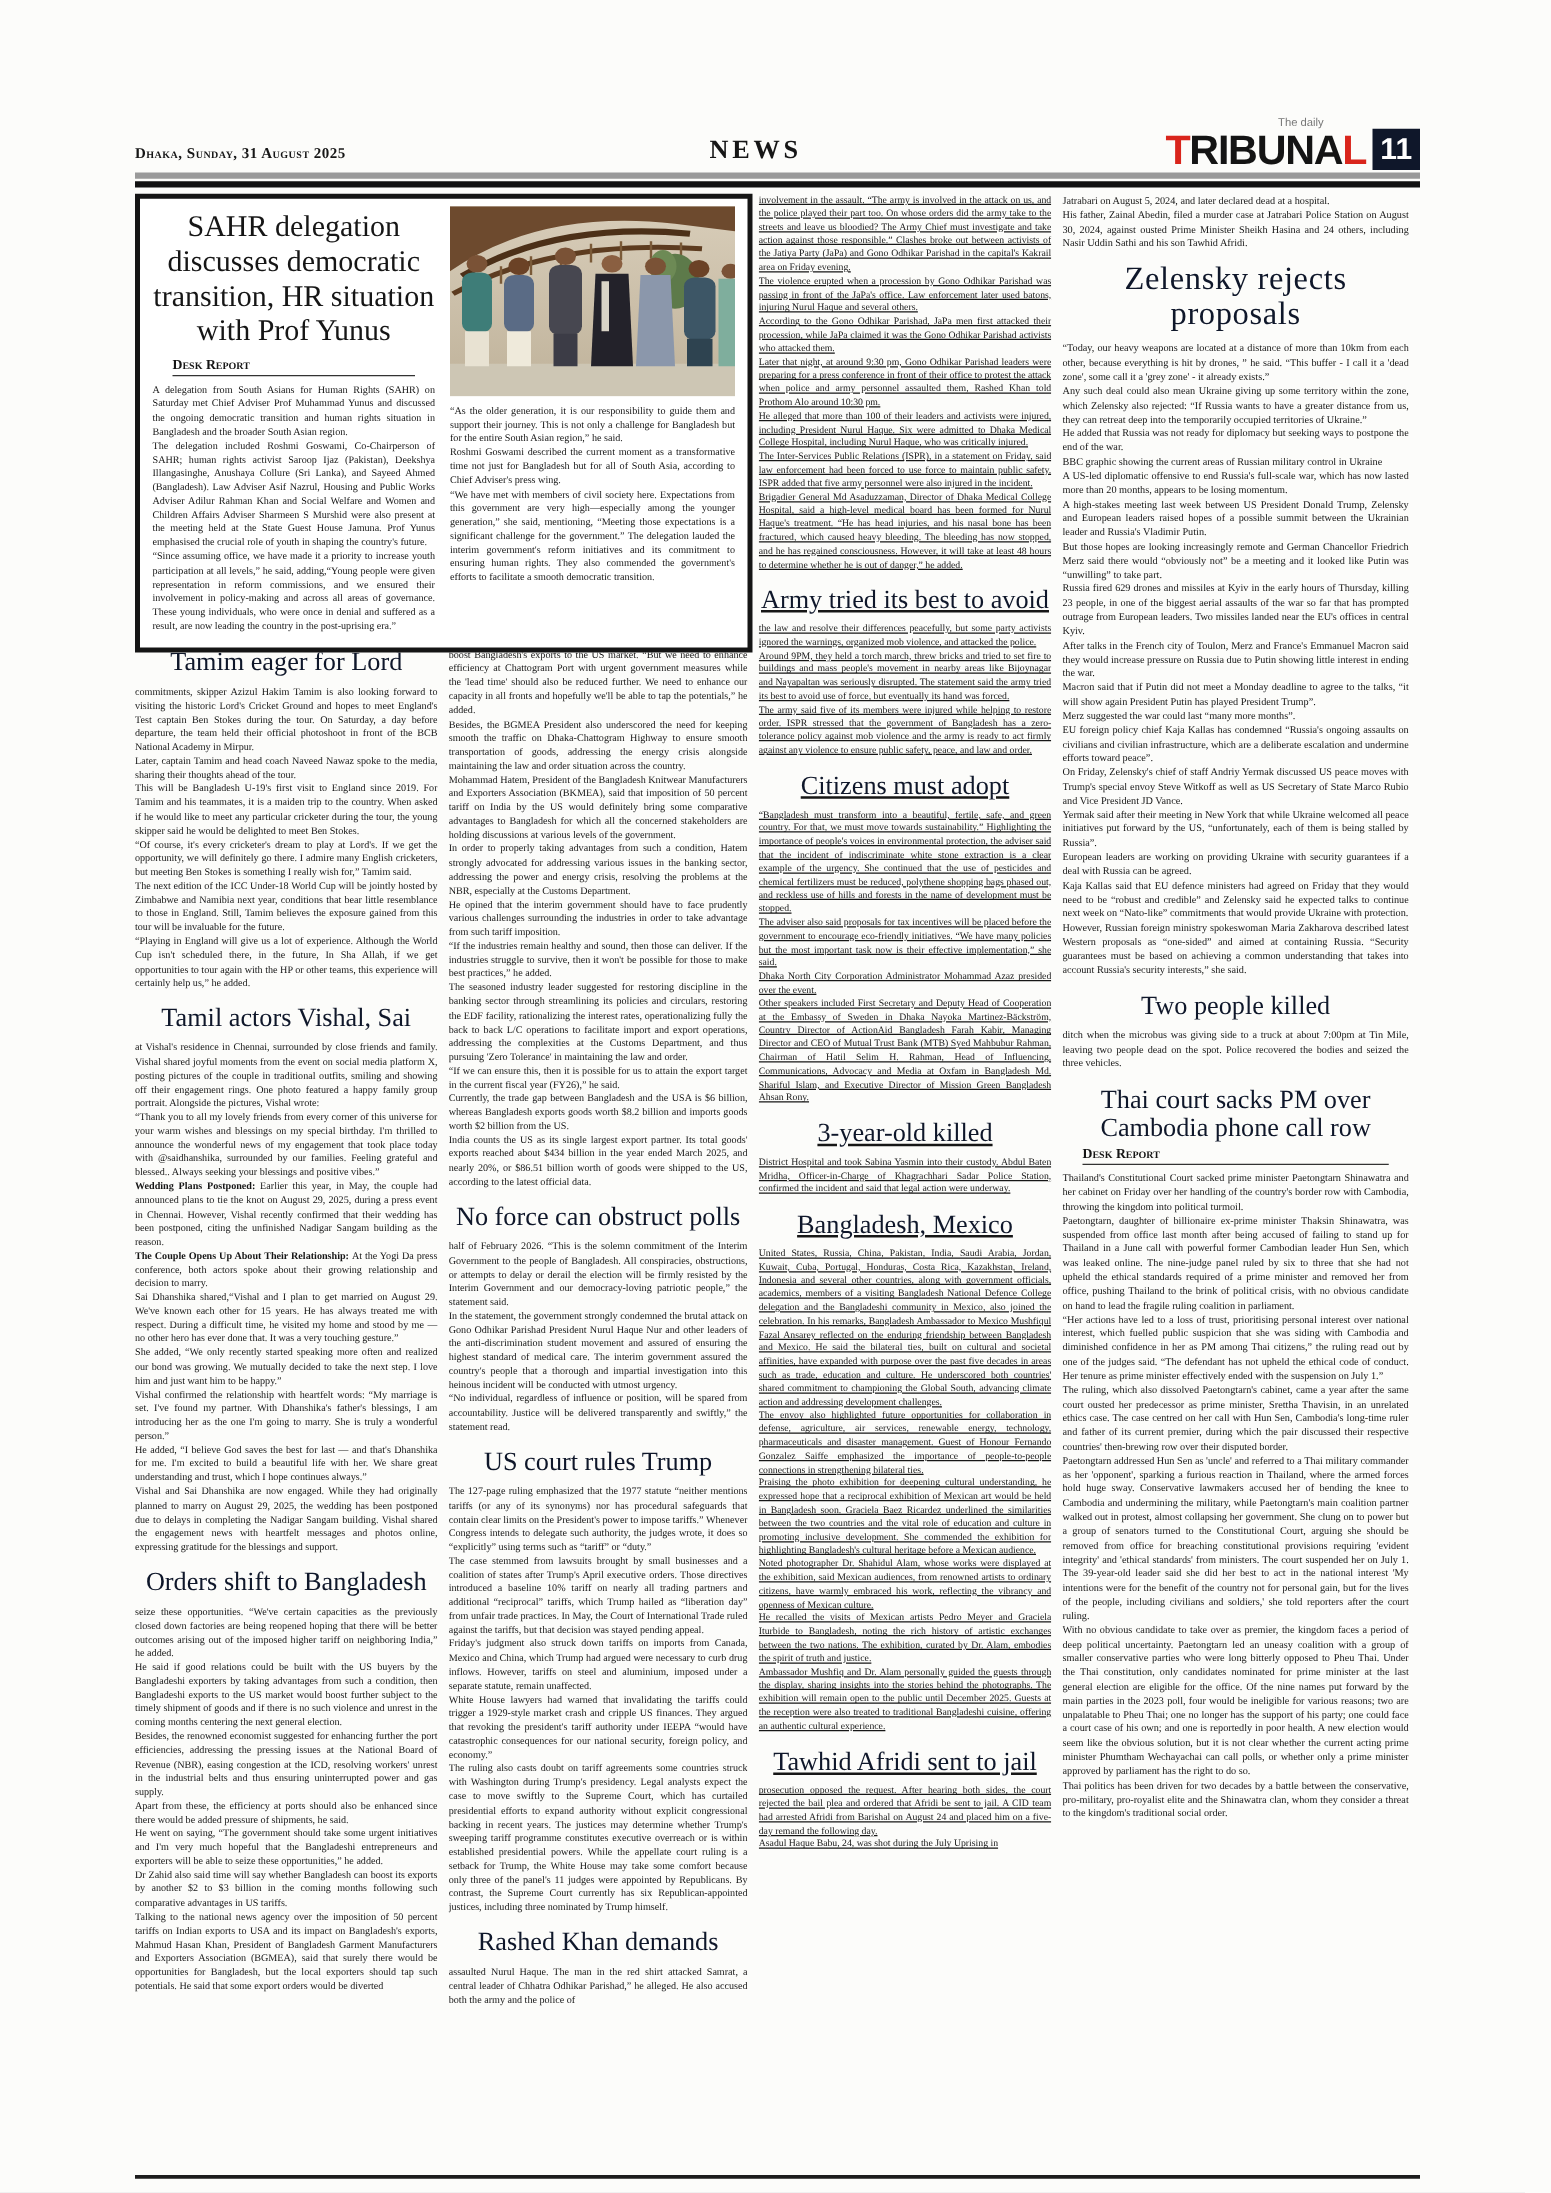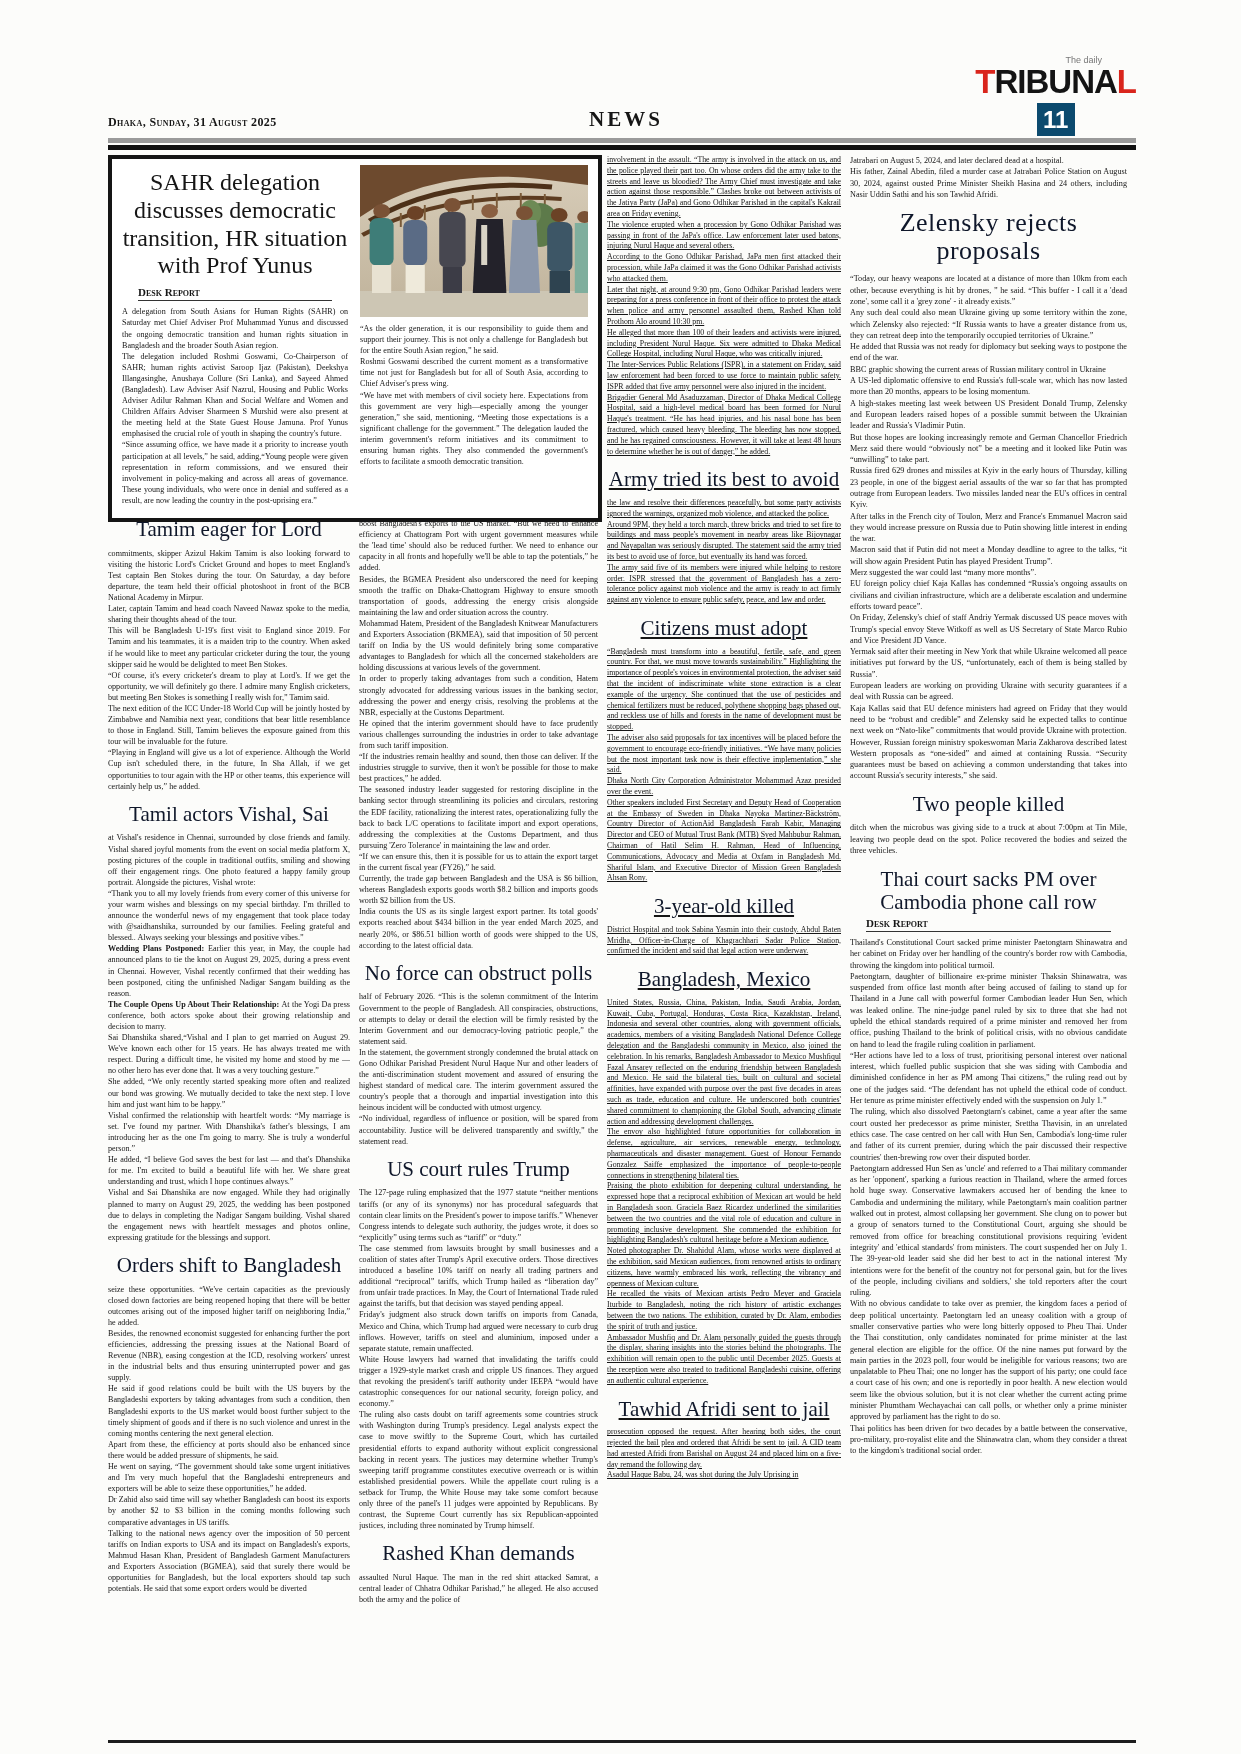--- a/index.html
+++ b/index.html
@@ -4,26 +4,26 @@
 <style>
   html,body{margin:0;padding:0;background:#e8e8e8;}
   .page{position:relative;width:1241px;height:1754px;background:#fcfcfa;margin:0 auto;
         font-family:"Liberation Serif",serif;color:#161616;overflow:hidden;}
   .content{position:absolute;left:108px;top:92px;width:1028px;}
 
   
   .masthead{display:flex;align-items:flex-end;justify-content:space-between;height:44px;}
   .mh-date{font-variant:small-caps;font-weight:bold;font-size:12px;letter-spacing:.4px;padding-bottom:6px;}
   .mh-section{font-size:21px;font-weight:bold;letter-spacing:3px;padding-bottom:4px;}
-  .brand{display:flex;align-items:center;gap:5px;flex-direction:column;}
+  .brand{display:flex;align-items:flex-start;gap:5px;}
   .brand-txt{position:relative;text-align:right;line-height:1;}
   .brand-tagline{position:absolute;right:34px;top:-9px;font-family:"Liberation Sans",sans-serif;font-size:9px;color:#777;}
   .wordmark{font-family:"Liberation Sans",sans-serif;font-weight:900;font-size:33px;letter-spacing:-1px;color:#141414;}
   .wordmark .red{color:#d9251c;}
-  .page-badge{width:38px;height:33px;background:#0c4a6e;color:#fff;font-family:"Liberation Sans",sans-serif;
+  .page-badge{width:38px;height:33px;background:#0f172a;color:#fff;font-family:"Liberation Sans",sans-serif;
               font-weight:900;font-size:24px;display:flex;align-items:center;justify-content:center;}
   .rules{margin-top:2px;}
   .rule-gray{height:5px;background:#9a9a9a;}
   .rule-black{height:5px;background:#111;margin-top:2px;}
 
   
   .columns{position:relative;display:flex;gap:9px;margin-top:5px;height:1568px;}
   .col{overflow:hidden;font-size:8.1px;line-height:11.1px;text-align:justify;}
   .col-1{width:242px;}.col-2{width:239px;}.col-3{width:234px;text-decoration:underline;}.col-4{width:277px;font-size:8.2px;line-height:11.3px;}
   .col-3{font-size:7.8px;line-height:10.8px;}
@@ -162,22 +162,22 @@
               <p class="para">She added, “We only recently started speaking more often and realized our bond was growing. We mutually decided to take the next step. I love him and just want him to be happy.”</p>
               <p class="para">Vishal confirmed the relationship with heartfelt words: “My marriage is set. I've found my partner. With Dhanshika's father's blessings, I am introducing her as the one I'm going to marry. She is truly a wonderful person.”</p>
               <p class="para">He added, “I believe God saves the best for last — and that's Dhanshika for me. I'm excited to build a beautiful life with her. We share great understanding and trust, which I hope continues always.”</p>
               <p class="para">Vishal and Sai Dhanshika are now engaged. While they had originally planned to marry on August 29, 2025, the wedding has been postponed due to delays in completing the Nadigar Sangam building. Vishal shared the engagement news with heartfelt messages and photos online, expressing gratitude for the blessings and support.</p>
             </div>
         </section>
         <section>
           <h2 class="headline">Orders shift to Bangladesh</h2>
           <div>
               <p class="para">seize these opportunities. “We've certain capacities as the previously closed down factories are being reopened hoping that there will be better outcomes arising out of the imposed higher tariff on neighboring India,” he added.</p>
+              <p class="para">He said if good relations could be built with the US buyers by the Bangladeshi exporters by taking advantages from such a condition, then Bangladeshi exports to the US market would boost further subject to the timely shipment of goods and if there is no such violence and unrest in the coming months centering the next general election.</p>
               <p class="para">Besides, the renowned economist suggested for enhancing further the port efficiencies, addressing the pressing issues at the National Board of Revenue (NBR), easing congestion at the ICD, resolving workers' unrest in the industrial belts and thus ensuring uninterrupted power and gas supply.</p>
-              <p class="para">He said if good relations could be built with the US buyers by the Bangladeshi exporters by taking advantages from such a condition, then Bangladeshi exports to the US market would boost further subject to the timely shipment of goods and if there is no such violence and unrest in the coming months centering the next general election.</p>
               <p class="para">Apart from these, the efficiency at ports should also be enhanced since there would be added pressure of shipments, he said.</p>
               <p class="para">He went on saying, “The government should take some urgent initiatives and I'm very much hopeful that the Bangladeshi entrepreneurs and exporters will be able to seize these opportunities,” he added.</p>
               <p class="para">Dr Zahid also said time will say whether Bangladesh can boost its exports by another $2 to $3 billion in the coming months following such comparative advantages in US tariffs.</p>
               <p class="para">Talking to the national news agency over the imposition of 50 percent tariffs on Indian exports to USA and its impact on Bangladesh's exports, Mahmud Hasan Khan, President of Bangladesh Garment Manufacturers and Exporters Association (BGMEA), said that surely there would be opportunities for Bangladesh, but the local exporters should tap such potentials. He said that some export orders would be diverted</p>
             </div>
         </section>
       </div>
 
       <div class="col col-2">
         <div class="spacer"></div>

